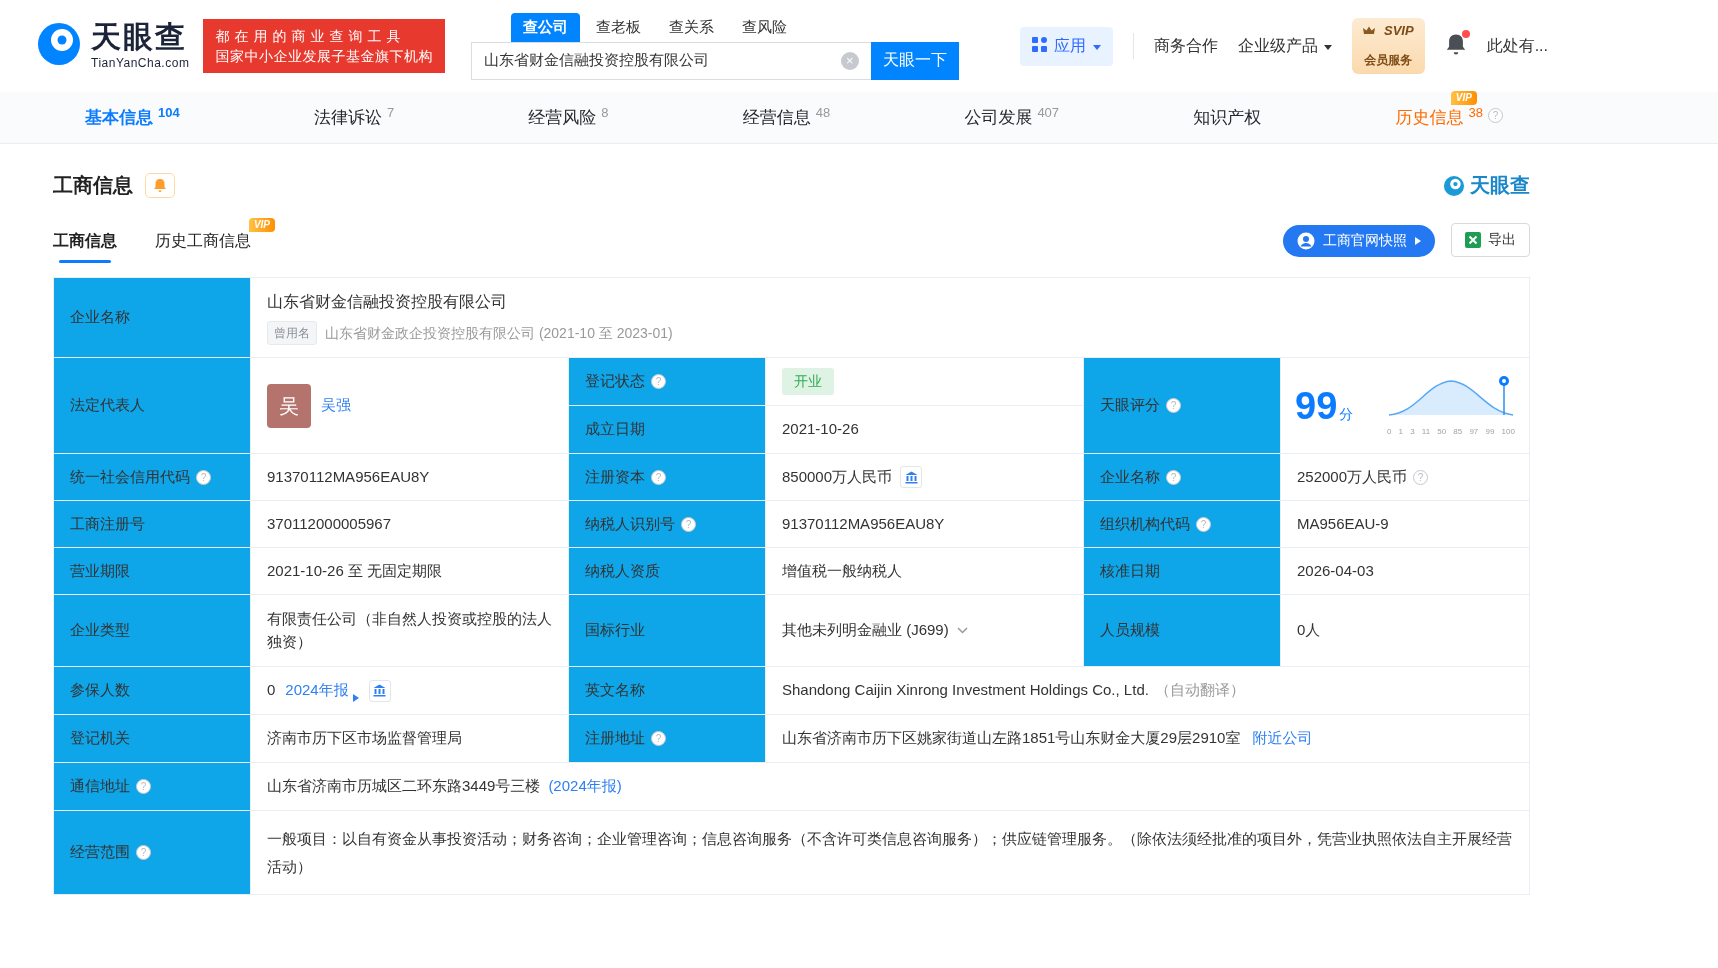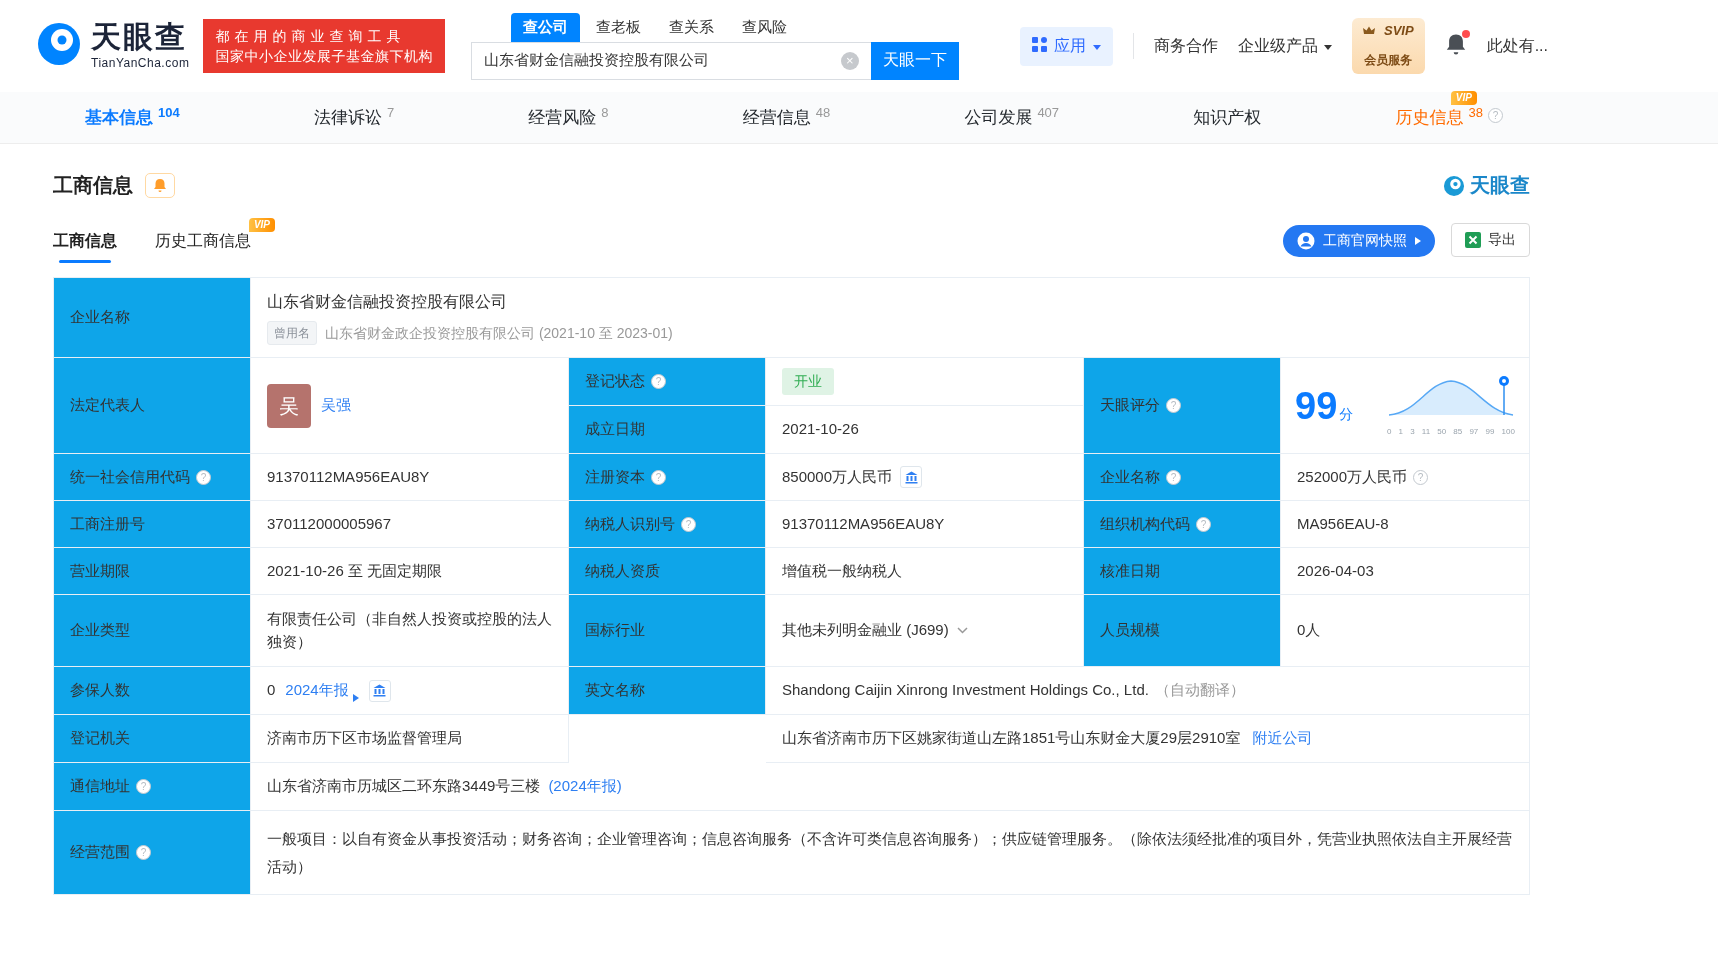--- a/index.html
+++ b/index.html
@@ -335,21 +335,21 @@
     <div class="cell" style="grid-column:2/3;grid-row:5/6">370112000005967</div>
     <div class="cell label" style="grid-column:3/4;grid-row:5/6">
       <span>纳税人识别号</span>
       <span class="help"></span>
     </div>
     <div class="cell" style="grid-column:4/5;grid-row:5/6">91370112MA956EAU8Y</div>
     <div class="cell label" style="grid-column:5/6;grid-row:5/6">
       <span>组织机构代码</span>
       <span class="help"></span>
     </div>
-    <div class="cell" style="grid-column:6/7;grid-row:5/6">MA956EAU-8</div>
+    <div class="cell" style="grid-column:6/7;grid-row:5/6">MA956EAU-9</div>
 
     <div class="cell label" style="grid-column:1/2;grid-row:6/7">营业期限</div>
     <div class="cell" style="grid-column:2/3;grid-row:6/7">2021-10-26 至 无固定期限</div>
     <div class="cell label" style="grid-column:3/4;grid-row:6/7">纳税人资质</div>
     <div class="cell" style="grid-column:4/5;grid-row:6/7">增值税一般纳税人</div>
     <div class="cell label" style="grid-column:5/6;grid-row:6/7">核准日期</div>
     <div class="cell" style="grid-column:6/7;grid-row:6/7">2026-04-03</div>
 
     <div class="cell label" style="grid-column:1/2;grid-row:7/8">企业类型</div>
     <div class="cell" style="grid-column:2/3;grid-row:7/8">有限责任公司（非自然人投资或控股的法人独资）</div>
@@ -379,20 +379,24 @@
       </span>
     </div>
     <div class="cell label" style="grid-column:3/4;grid-row:8/9">英文名称</div>
     <div class="cell" style="grid-column:4/7;grid-row:8/9;gap:6px">
       <span>Shandong Caijin Xinrong Investment Holdings Co., Ltd.</span>
       <span class="muted">（自动翻译）</span>
     </div>
 
     <div class="cell label" style="grid-column:1/2;grid-row:9/10">登记机关</div>
     <div class="cell" style="grid-column:2/3;grid-row:9/10">济南市历下区市场监督管理局</div>
+    <div class="cell label" style="grid-column:3/4;grid-row:9/10">
+      <span>注册地址</span>
+      <span class="help"></span>
+    </div>
     <div class="cell" style="grid-column:4/7;grid-row:9/10;gap:12px">
       <span>山东省济南市历下区姚家街道山左路1851号山东财金大厦29层2910室</span>
       <a class="link">附近公司</a>
     </div>
 
     <div class="cell label" style="grid-column:1/2;grid-row:10/11">
       <span>通信地址</span>
       <span class="help"></span>
     </div>
     <div class="cell" style="grid-column:2/7;grid-row:10/11;gap:8px">

